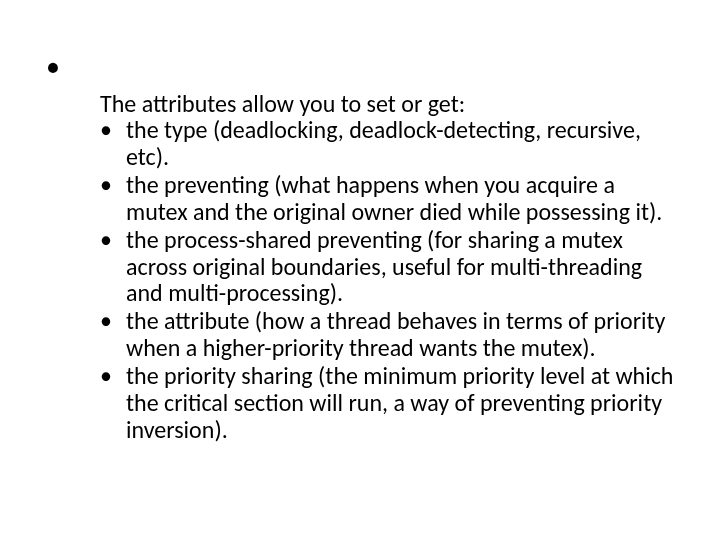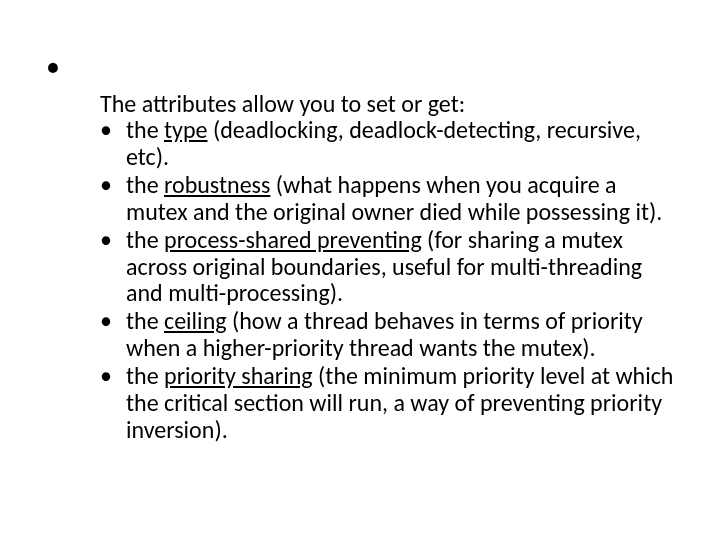--- a/index.html
+++ b/index.html
@@ -46,21 +46,21 @@
     line-height: 1.12;
     margin-bottom: 1px;
   }
   ul.sub li .b {
     width: 26px;
     flex: 0 0 26px;
   }
   ul.sub li .t {
     flex: 1;
   }
-  .u { text-decoration: underline; }
+  .u { }
 </style>
 </head>
 <body>
 
 <div class="slide">
 
   <div class="top-item">
     <div class="bullet">•</div>
   </div>
 
@@ -69,33 +69,33 @@
   <ul class="sub">
     <li>
       <span class="b">•</span>
       <span class="t">
         <span>the </span><span class="u">type</span><span> (deadlocking, deadlock-detecting, recursive, etc).</span>
       </span>
     </li>
     <li>
       <span class="b">•</span>
       <span class="t">
-        <span>the </span><span class="u">robustness</span><span> (what happens when you acquire a mutex and the original owner died while possessing it).</span>
+        <span>the </span><span class="u">preventing</span><span> (what happens when you acquire a mutex and the original owner died while possessing it).</span>
       </span>
     </li>
     <li>
       <span class="b">•</span>
       <span class="t">
         <span>the </span><span class="u">process-shared preventing</span><span> (for sharing a mutex across original boundaries, useful for multi-threading and multi-processing).</span>
       </span>
     </li>
     <li>
       <span class="b">•</span>
       <span class="t">
-        <span>the </span><span class="u">ceiling</span><span> (how a thread behaves in terms of priority when a higher-priority thread wants the mutex).</span>
+        <span>the </span><span class="u">attribute</span><span> (how a thread behaves in terms of priority when a higher-priority thread wants the mutex).</span>
       </span>
     </li>
     <li>
       <span class="b">•</span>
       <span class="t">
         <span>the </span><span class="u">priority sharing</span><span> (the minimum priority level at which the critical section will run, a way of preventing priority inversion).</span>
       </span>
     </li>
   </ul>
 

